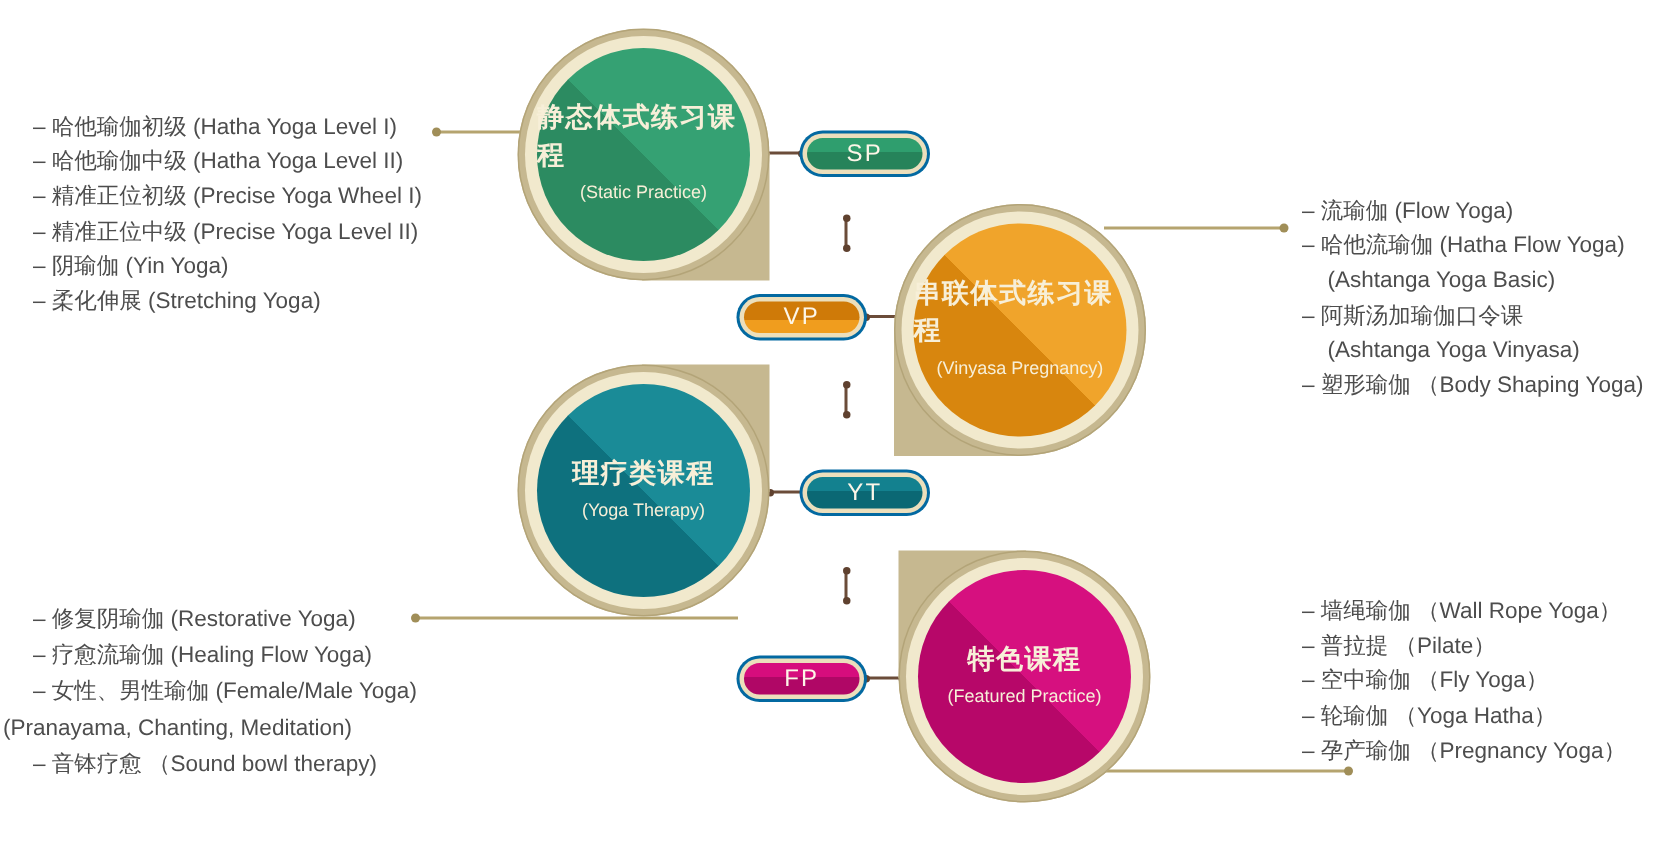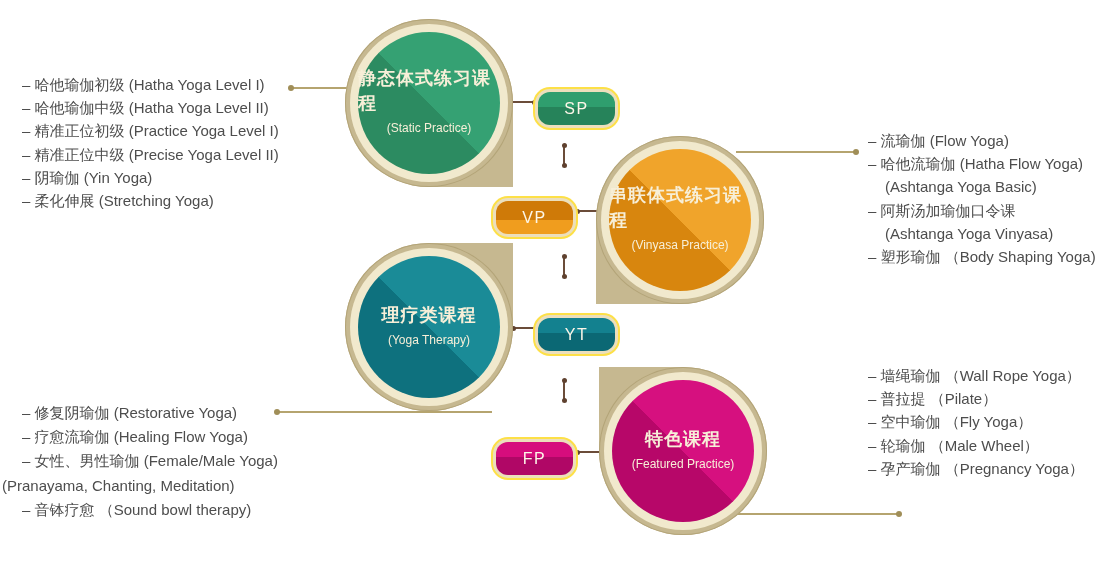--- a/index.html
+++ b/index.html
@@ -38,21 +38,21 @@
   .cream{position:absolute;inset:5px;border-radius:50%;background:#f1e9cd;}
   .core{
     position:absolute;inset:8px;border-radius:50%;
     background:linear-gradient(45deg,var(--dark) 0 50%,var(--light) 50% 100%);
     display:flex;flex-direction:column;align-items:center;justify-content:center;
     color:#f7efd8;text-align:left;
   }
   .core .zh{font-size:18px;letter-spacing:1px;font-weight:bold;line-height:25px;}
   .core .en{font-size:12px;line-height:24px;}
   
-  .pill{position:absolute;width:87px;height:43px;border-radius:17px;background:#fde047;padding:0;z-index:3;box-sizing:border-box;}
+  .pill{position:absolute;width:87px;height:31px;border-radius:17px;background:#0369a1;padding:0;z-index:3;box-sizing:border-box;}
   .pill-cream{position:absolute;inset:2px;border-radius:15px;background:#ecdfbc;}
   .pill-core{
     position:absolute;inset:5px;border-radius:12px;
     background:linear-gradient(180deg,var(--plight) 0 46%,var(--pdark) 46% 100%);
     display:flex;align-items:center;justify-content:center;
     color:#fdf6e8;font-size:16px;letter-spacing:1.5px;
   }
   .pill-core.invert{
     background:linear-gradient(180deg,var(--pdark) 0 58%,var(--plight) 58% 100%);
   }
@@ -116,21 +116,21 @@
       </div>
     </div>
   </div>
 
   <div class="group" style="left: 596px; top: 136px; --light: #f0a42b; --dark: #d8860e; --plight: #f09d1e; --pdark: #cf7a08;">
     <div class="shadow-sq bl"></div>
     <div class="ring">
       <div class="cream">
         <div class="core">
           <div class="zh">串联体式练习课程</div>
-          <div class="en">(Vinyasa Practice)</div>
+          <div class="en">(Vinyasa Pregnancy)</div>
         </div>
       </div>
     </div>
   </div>
 
   <div class="group" style="left: 345px; top: 243px; --light: #1a8b97; --dark: #0e717e; --plight: #13818f; --pdark: #0b6874;">
     <div class="shadow-sq tr"></div>
     <div class="ring">
       <div class="cream">
         <div class="core">
@@ -174,41 +174,41 @@
   <div class="pill" style="left: 491px; top: 437px; --light: #d6107f; --dark: #b70769; --plight: #d60d7d; --pdark: #b00766;">
     <div class="pill-cream"></div>
     <div class="pill-core">
         <span>FP</span>
       </div>
   </div>
 
   <div class="list" style="left:22px;top:55px;margin-top:18px;">
       <div class="ln">– 哈他瑜伽初级 (Hatha Yoga Level I)</div>
       <div class="ln">– 哈他瑜伽中级 (Hatha Yoga Level II)</div>
-      <div class="ln">– 精准正位初级 (Practice Yoga Level I)</div>
+      <div class="ln">– 精准正位初级 (Precise Yoga Wheel I)</div>
       <div class="ln">– 精准正位中级 (Precise Yoga Level II)</div>
       <div class="ln">– 阴瑜伽 (Yin Yoga)</div>
       <div class="ln">– 柔化伸展 (Stretching Yoga)</div>
     </div>
   <div class="list" style="left:868px;top:129px;">
       <div class="ln">– 流瑜伽 (Flow Yoga)</div>
       <div class="ln">– 哈他流瑜伽 (Hatha Flow Yoga)</div>
       <div class="ln ind">(Ashtanga Yoga Basic)</div>
       <div class="ln">– 阿斯汤加瑜伽口令课</div>
       <div class="ln ind">(Ashtanga Yoga Vinyasa)</div>
       <div class="ln">– 塑形瑜伽 （Body Shaping Yoga)</div>
     </div>
   <div class="list tall" style="left:22px;top:401px;">
       <div class="ln">– 修复阴瑜伽 (Restorative Yoga)</div>
       <div class="ln">– 疗愈流瑜伽 (Healing Flow Yoga)</div>
       <div class="ln">– 女性、男性瑜伽 (Female/Male Yoga)</div>
       <div class="ln outd">(Pranayama, Chanting,  Meditation)</div>
       <div class="ln">– 音钵疗愈 （Sound bowl therapy)</div>
     </div>
-  <div class="list" style="left:868px;top:364px;">
+  <div class="list" style="left:868px;top:396px;">
       <div class="ln">– 墙绳瑜伽 （Wall Rope Yoga）</div>
       <div class="ln">– 普拉提 （Pilate）</div>
       <div class="ln">– 空中瑜伽 （Fly Yoga）</div>
-      <div class="ln">– 轮瑜伽 （Male Wheel）</div>
+      <div class="ln">– 轮瑜伽 （Yoga Hatha）</div>
       <div class="ln">– 孕产瑜伽 （Pregnancy Yoga）</div>
     </div>
 
 </div>
 
 </body></html>

